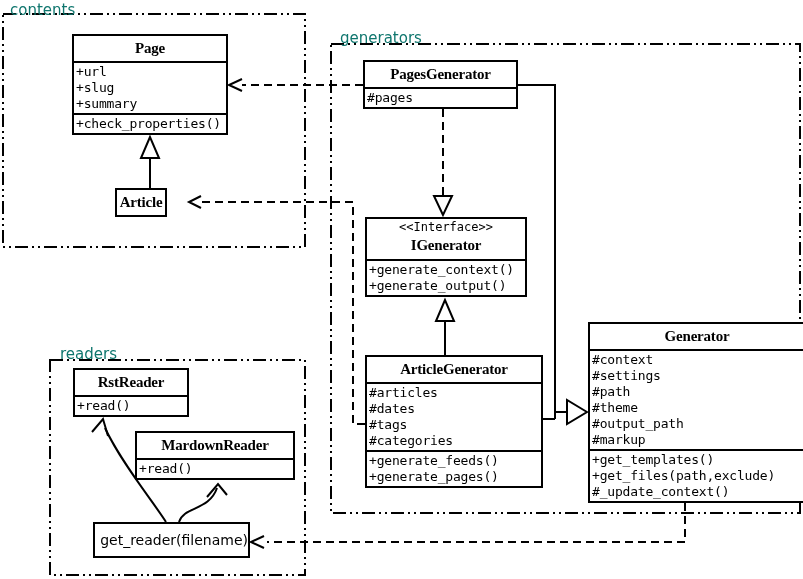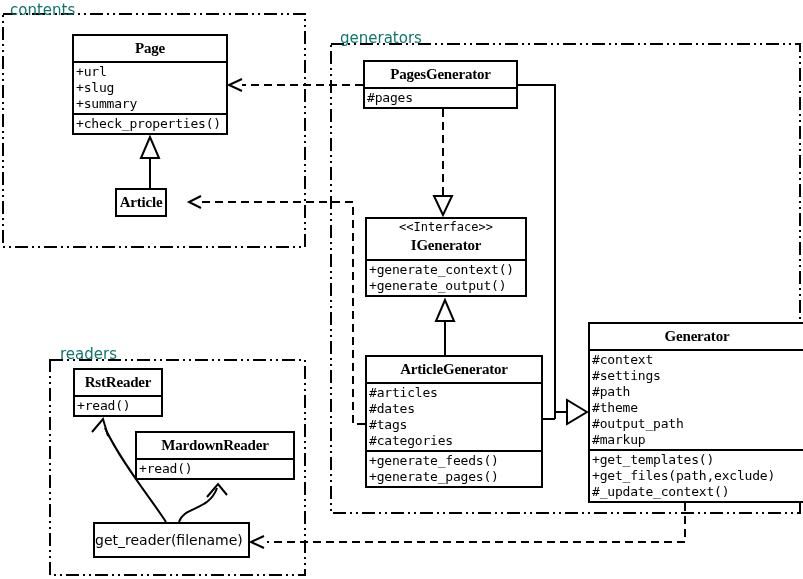--- a/index.html
+++ b/index.html
@@ -10,21 +10,21 @@
   .uml-class{position:absolute;border:2px solid #000;background:#fff;box-sizing:border-box;}
   .uml-title{height:25px;line-height:25px;text-align:center;font-family:Liberation Serif, serif;
              font-weight:bold;font-size:15px;letter-spacing:-0.2px;white-space:nowrap;overflow:hidden;}
   .uml-stereo{height:15px;line-height:16px;text-align:center;font-family:"DejaVu Sans Mono",monospace;
               font-size:12px;white-space:nowrap;}
   .with-stereo .uml-title{height:25px;line-height:22px;}
   .uml-sec{border-top:2px solid #000;padding:1px 2px;white-space:nowrap;overflow:hidden;}
   .uml-line{font-family:"DejaVu Sans Mono",monospace;font-size:13px;line-height:16px;
             letter-spacing:-0.2px;white-space:pre;}
   .fn-box{position:absolute;border:2px solid #000;background:#fff;box-sizing:border-box;
-          text-align:left;font:14px/32px "DejaVu Sans",sans-serif;white-space:nowrap;overflow:hidden;}
+          text-align:right;font:14px/32px "DejaVu Sans",sans-serif;white-space:nowrap;overflow:hidden;}
 </style>
 </head>
 <body>
 
 <div class="stage">
 
   <svg class="wires" width="803" height="579" viewBox="0 0 803 579">
 
     <rect x="3" y="14" width="302" height="233" fill="none" stroke="#000" stroke-width="2" stroke-dasharray="13 4 2 4 2 4"></rect>
     <rect x="331" y="44" width="469" height="469" fill="none" stroke="#000" stroke-width="2" stroke-dasharray="13 4 2 4 2 4"></rect>
@@ -118,21 +118,21 @@
       <div class="uml-line">#output_path</div>
       <div class="uml-line">#markup</div>
     </div>
     <div class="uml-sec">
       <div class="uml-line">+get_templates()</div>
       <div class="uml-line">+get_files(path,exclude)</div>
       <div class="uml-line">#_update_context()</div>
     </div>
   </div>
 
-  <div class="uml-class" style="left:73px;top:368px;width:90px;">
+  <div class="uml-class" style="left:73px;top:368px;width:116px;">
     <div class="uml-title">RstReader</div>
     <div class="uml-sec">
       <div class="uml-line">+read()</div>
     </div>
   </div>
 
   <div class="uml-class" style="left:135px;top:431px;width:160px;">
     <div class="uml-title">MardownReader</div>
     <div class="uml-sec">
       <div class="uml-line">+read()</div>

